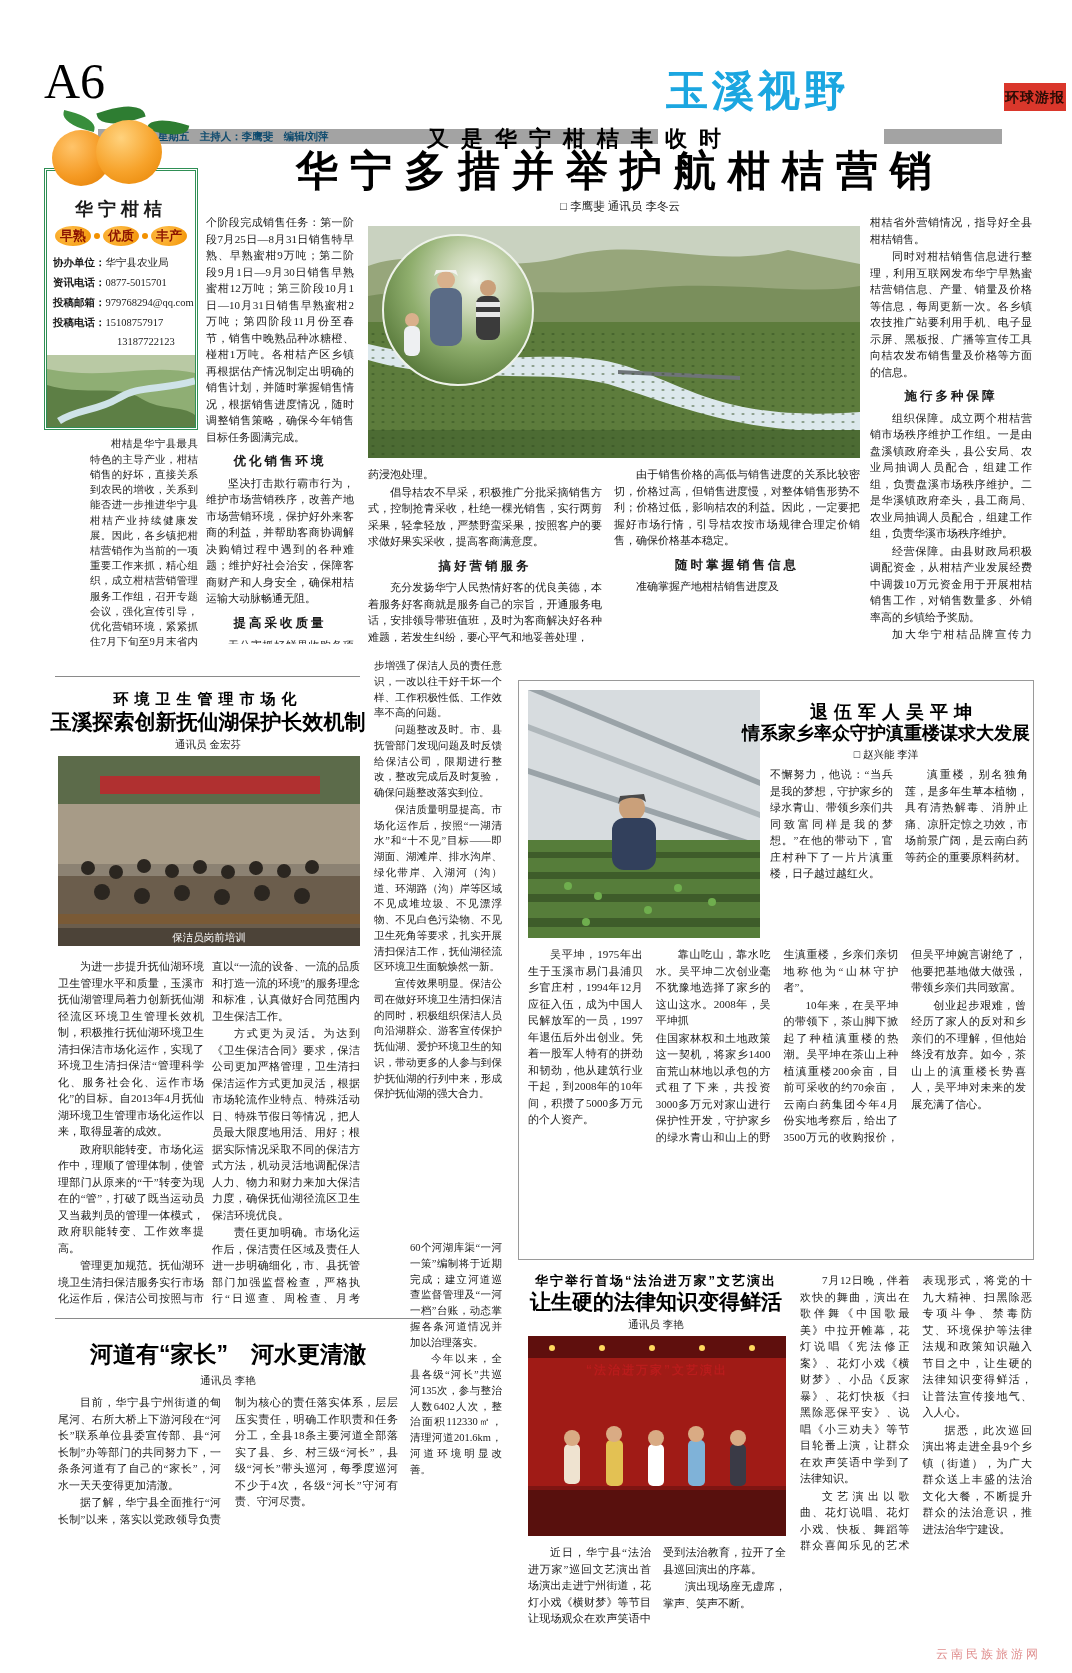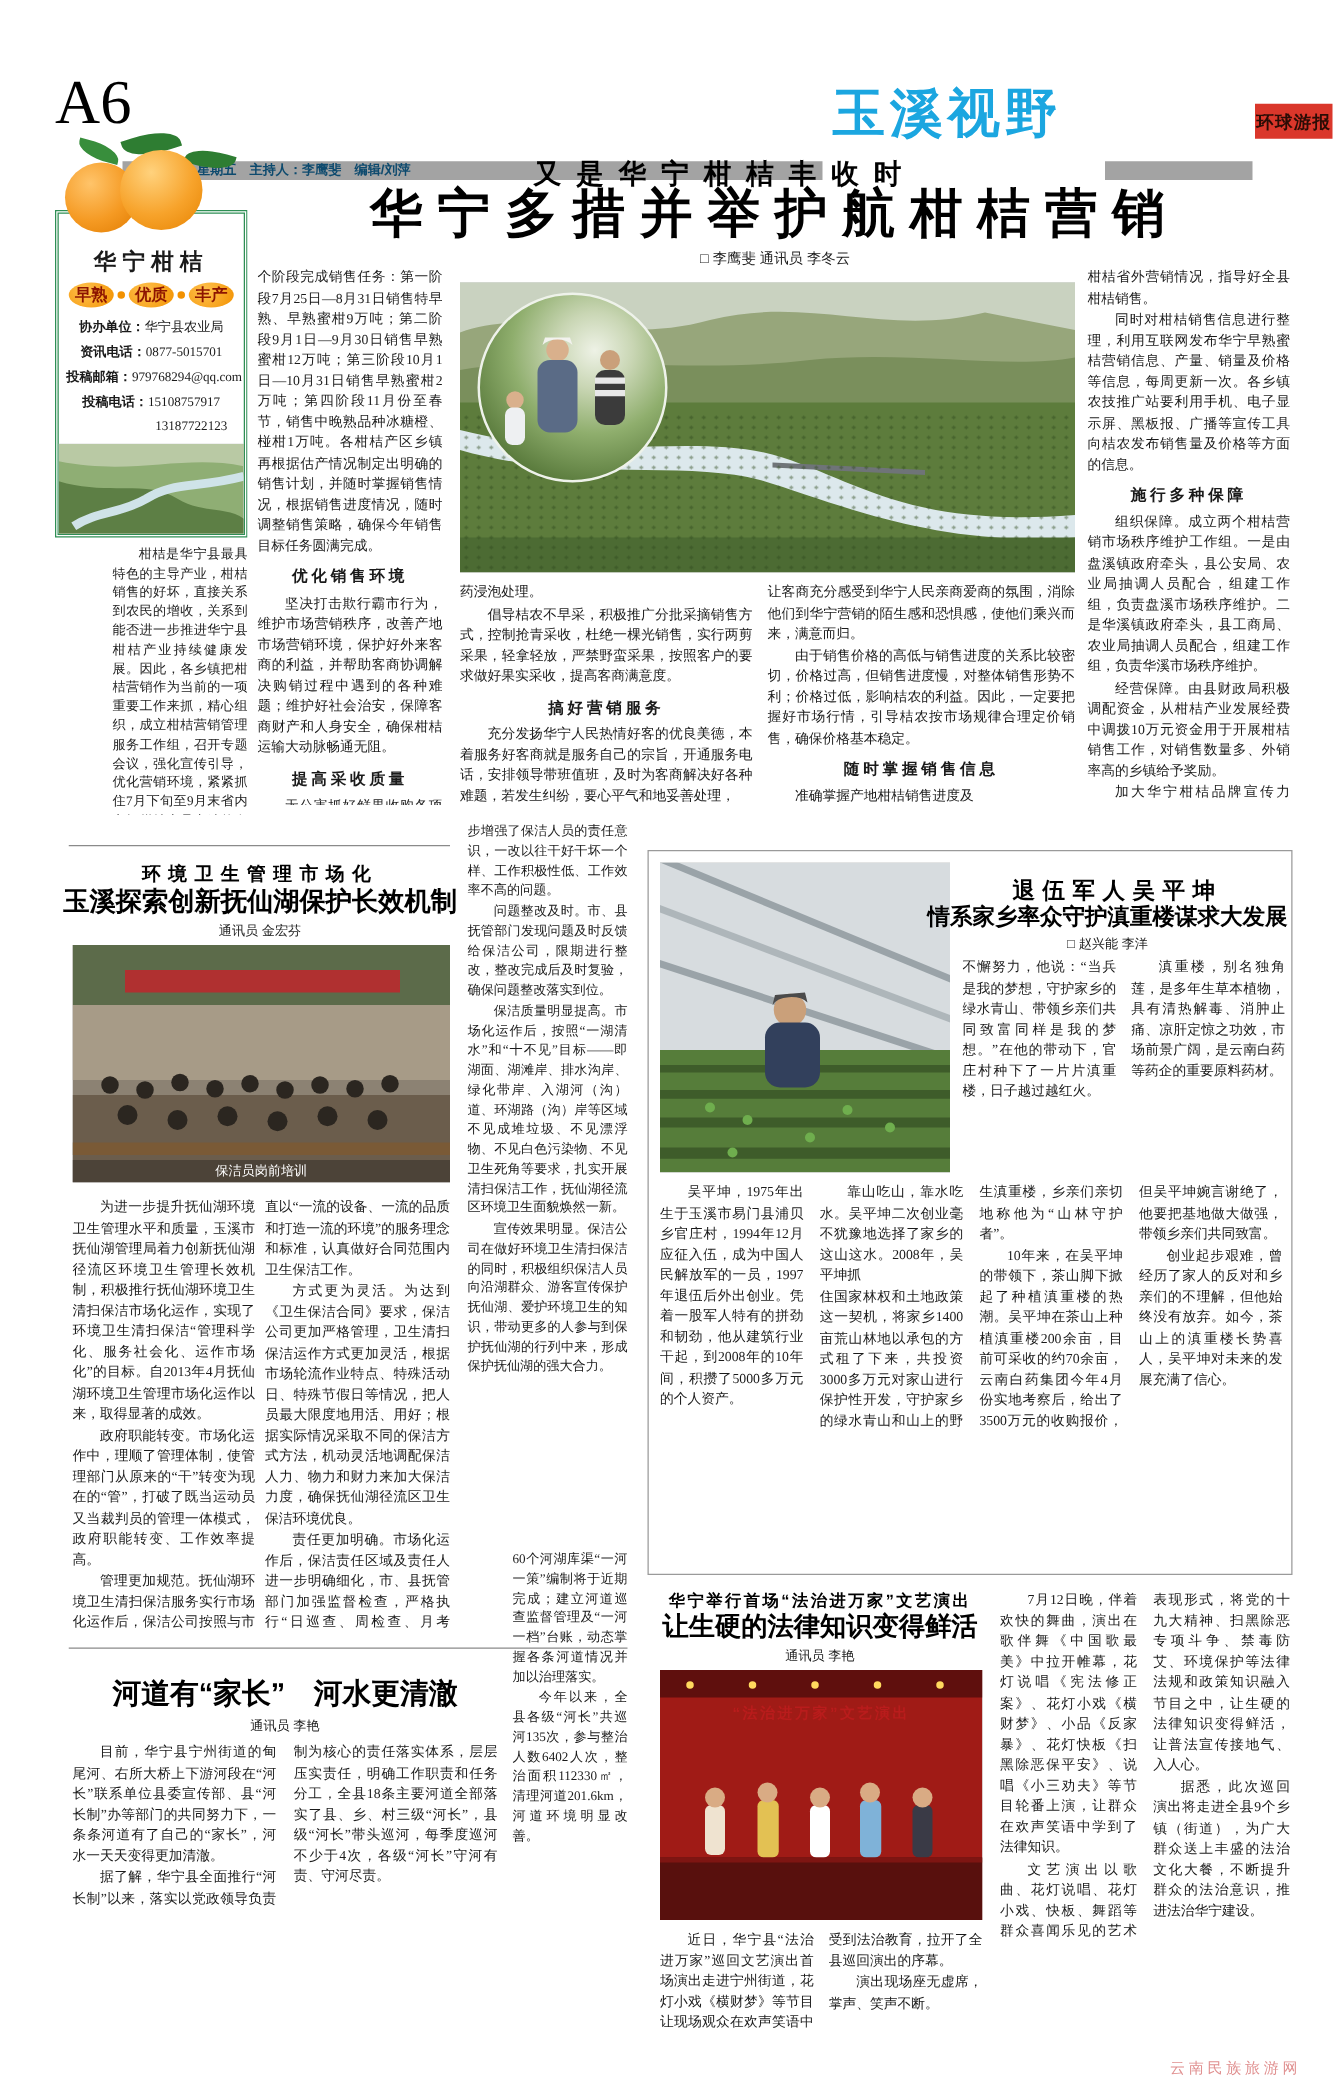--- a/index.html
+++ b/index.html
@@ -33,21 +33,21 @@
 
   
   #sb-box{border:3px double #2f8f55;background:#fff;padding:26px 6px 0 6px;margin-top:-22px;}
   .sb-title{text-align:center;font-size:18px;font-weight:900;letter-spacing:5px;
             font-family:"Liberation Sans",sans-serif;}
   .badges{display:flex;justify-content:center;align-items:center;gap:3px;margin:5px 0 7px 0;}
   .badge{background:radial-gradient(circle at 35% 30%,#ffc14d,#f29100);color:#8d1400;
          font-weight:900;font-size:13px;font-family:"Liberation Sans",sans-serif;
          padding:1px 5px;border-radius:50%;}
   .bdot{width:6px;height:6px;border-radius:50%;background:#f29100;}
-  .contact{font-size:10.5px;line-height:1.8;white-space:nowrap;text-align:center;}
+  .contact{font-size:10.5px;line-height:1.8;white-space:nowrap;}
   .contact b{font-family:"Liberation Sans",sans-serif;}
   .contact .val{font-family:"Liberation Serif",serif;}
 
   
   .photo{overflow:hidden;background:#ccc;}
   .caption-onphoto{position:absolute;left:0;right:0;bottom:0;height:18px;line-height:18px;
     background:rgba(20,20,20,.35);color:#fff;font-size:10.5px;text-align:center;
     font-family:"Liberation Sans",sans-serif;}
   .stage-banner{position:absolute;left:0;right:0;top:26px;text-align:center;color:#b91c1c;
     font-size:12px;font-weight:bold;letter-spacing:2px;font-family:"Liberation Sans",sans-serif;}
@@ -150,21 +150,20 @@
     </div>
   </div>
 
   <div class="abs col" style="left:368px;top:466px;width:234px;height:176px;">
       <p class="blk-cont">药浸泡处理。</p>
       <p class="blk-p">倡导桔农不早采，积极推广分批采摘销售方式，控制抢青采收，杜绝一棵光销售，实行两剪采果，轻拿轻放，严禁野蛮采果，按照客户的要求做好果实采收，提高客商满意度。</p>
       <h4 class="blk-h">搞好营销服务</h4>
       <p class="blk-p">充分发扬华宁人民热情好客的优良美德，本着服务好客商就是服务自己的宗旨，开通服务电话，安排领导带班值班，及时为客商解决好各种难题，若发生纠纷，要心平气和地妥善处理，</p>
     </div>
   <div class="abs col" style="left:614px;top:466px;width:246px;height:176px;">
-      <p class="blk-cont">让客商充分感受到华宁人民亲商爱商的氛围，消除他们到华宁营销的陌生感和恐惧感，使他们乘兴而来，满意而归。</p>
       <p class="blk-p">由于销售价格的高低与销售进度的关系比较密切，价格过高，但销售进度慢，对整体销售形势不利；价格过低，影响桔农的利益。因此，一定要把握好市场行情，引导桔农按市场规律合理定价销售，确保价格基本稳定。</p>
       <h4 class="blk-h">随时掌握销售信息</h4>
       <p class="blk-p">准确掌握产地柑桔销售进度及</p>
     </div>
   <div class="abs col" style="left:870px;top:214px;width:162px;height:430px;">
       <p class="blk-cont">柑桔省外营销情况，指导好全县柑桔销售。</p>
       <p class="blk-p">同时对柑桔销售信息进行整理，利用互联网发布华宁早熟蜜桔营销信息、产量、销量及价格等信息，每周更新一次。各乡镇农技推广站要利用手机、电子显示屏、黑板报、广播等宣传工具向桔农发布销售量及价格等方面的信息。</p>
       <h4 class="blk-h">施行多种保障</h4>
       <p class="blk-p">组织保障。成立两个柑桔营销市场秩序维护工作组。一是由盘溪镇政府牵头，县公安局、农业局抽调人员配合，组建工作组，负责盘溪市场秩序维护。二是华溪镇政府牵头，县工商局、农业局抽调人员配合，组建工作组，负责华溪市场秩序维护。</p>
       <p class="blk-p">经营保障。由县财政局积极调配资金，从柑桔产业发展经费中调拨10万元资金用于开展柑桔销售工作，对销售数量多、外销率高的乡镇给予奖励。</p>

